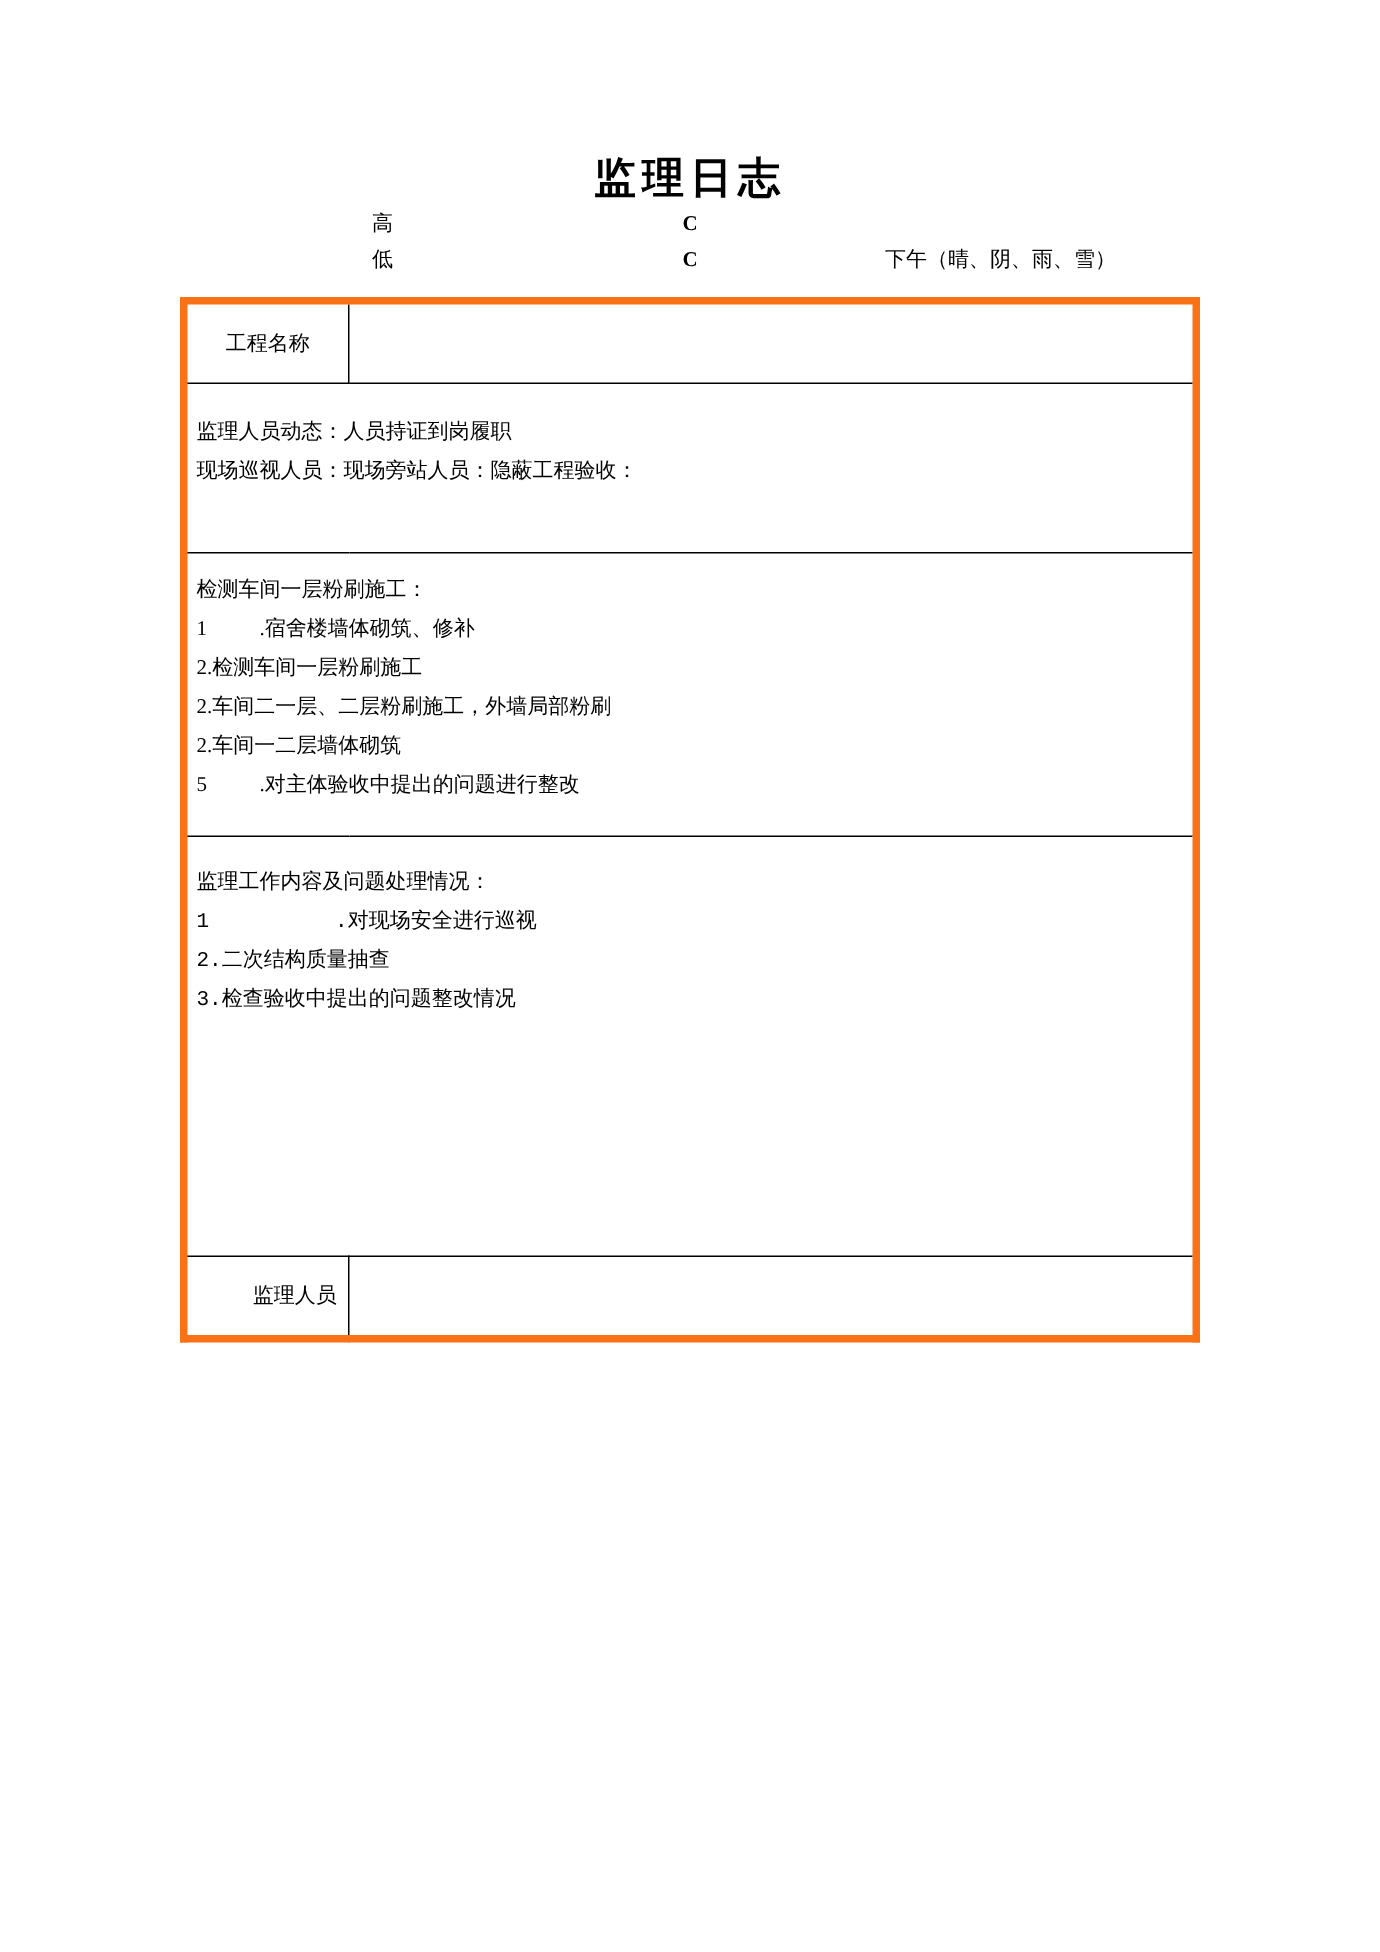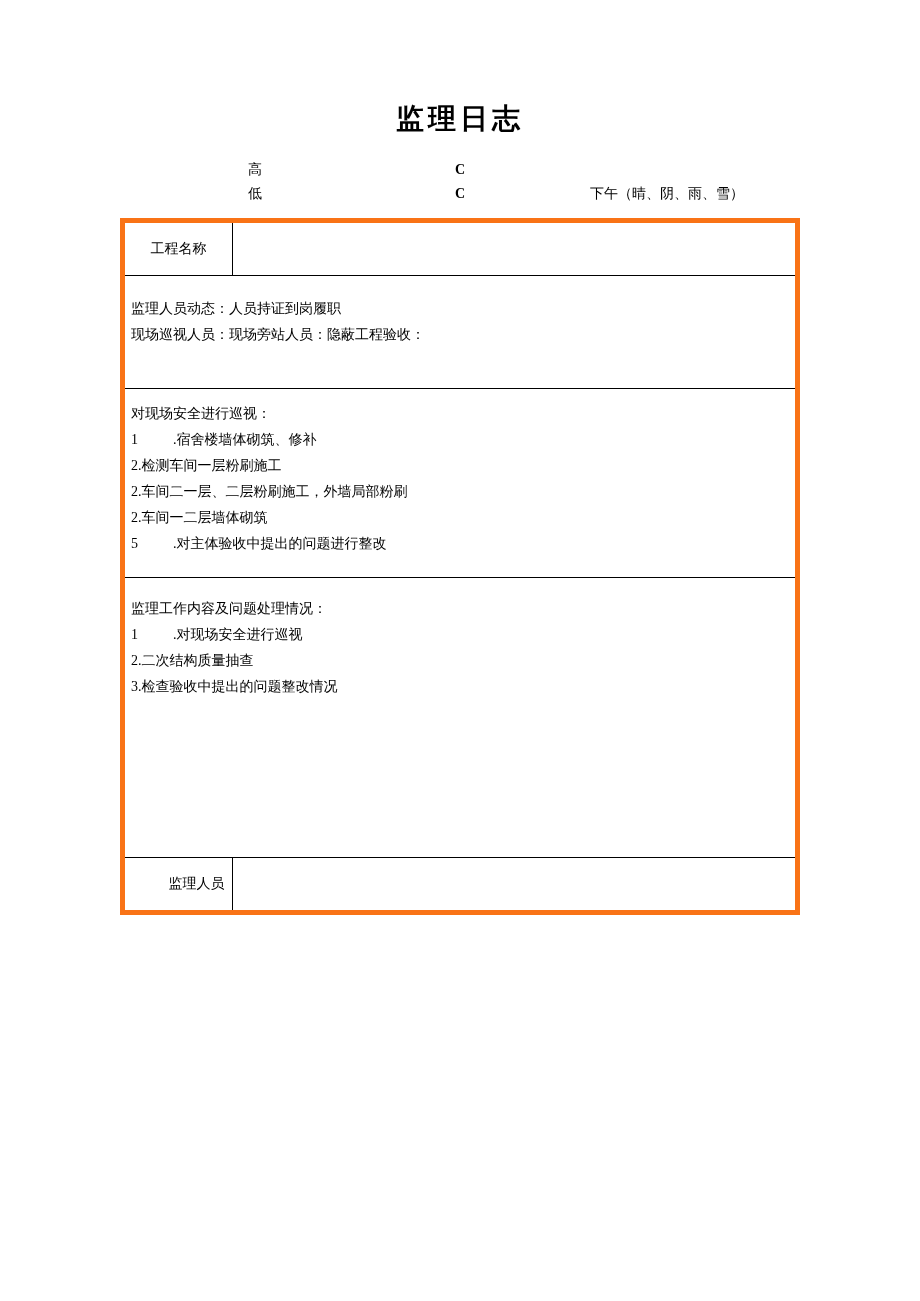--- a/index.html
+++ b/index.html
@@ -13,21 +13,20 @@
       width: 920px;
       padding: 100px 120px 40px 120px;
       font-size: 15px;
       color: #000;
     }
     .title {
       text-align: center;
       font-size: 28px;
       font-family: "SimSun", "宋体", serif;
       letter-spacing: 4px;
-      margin-bottom: 20px;
     }
     .header-info {
       display: flex;
       flex-direction: column;
       font-size: 14px;
       margin-bottom: 12px;
     }
     .header-row {
       display: flex;
       align-items: center;
@@ -123,30 +122,30 @@
     <td></td>
   </tr>
   <tr>
     <td colspan="2" class="content-cell">
       <p>监理人员动态：人员持证到岗履职</p>
       <p>现场巡视人员：现场旁站人员：隐蔽工程验收：</p>
     </td>
   </tr>
   <tr>
     <td colspan="2" class="content-cell" style="padding:12px 6px 20px 6px;">
-      <p>对现场安全进行巡视：</p>
+      <p>检测车间一层粉刷施工：</p>
       <p>1          .宿舍楼墙体砌筑、修补</p>
       <p>2.检测车间一层粉刷施工</p>
       <p>2.车间二一层、二层粉刷施工，外墙局部粉刷</p>
       <p>2.车间一二层墙体砌筑</p>
       <p>5          .对主体验收中提出的问题进行整改</p>
     </td>
   </tr>
   <tr>
-    <td colspan="2" class="content-cell tall-cell" style="padding:18px 6px 20px 6px;">
+    <td colspan="2" class="content-cell tall-cell" style="padding:18px 6px 20px 6px;font-family:Liberation Mono, monospace;">
       <p>监理工作内容及问题处理情况：</p>
       <p>1          .对现场安全进行巡视</p>
       <p>2.二次结构质量抽查</p>
       <p>3.检查验收中提出的问题整改情况</p>
     </td>
   </tr>
   <tr class="sign-row">
     <td>监理人员</td>
     <td></td>
   </tr>

